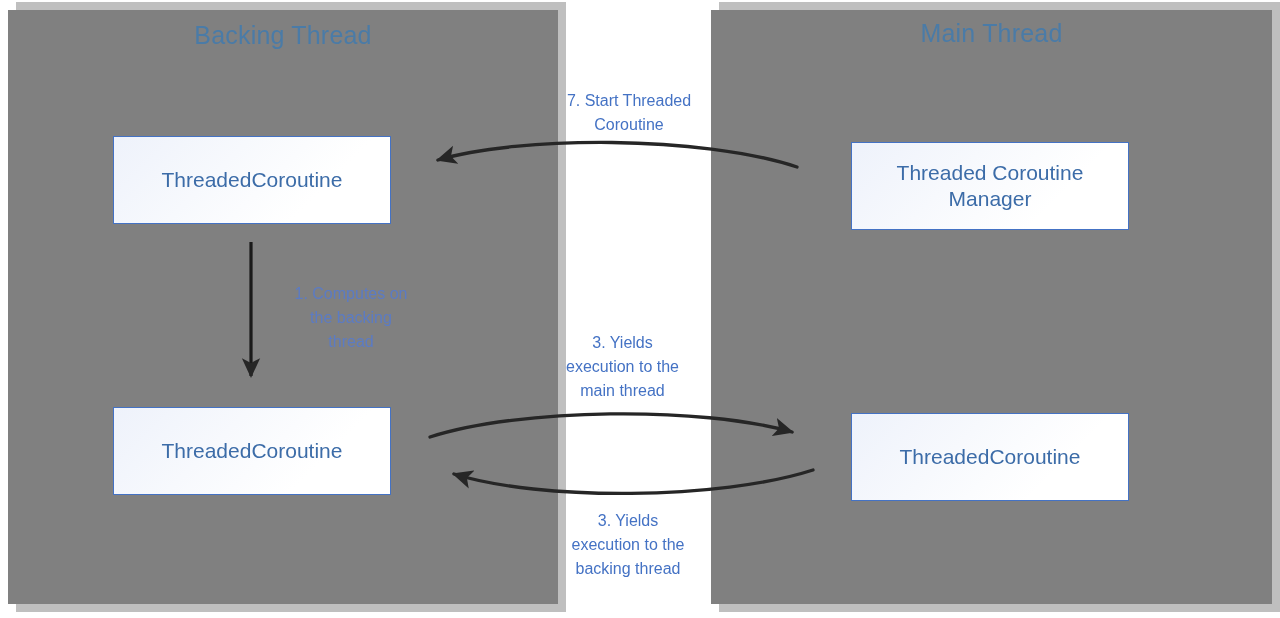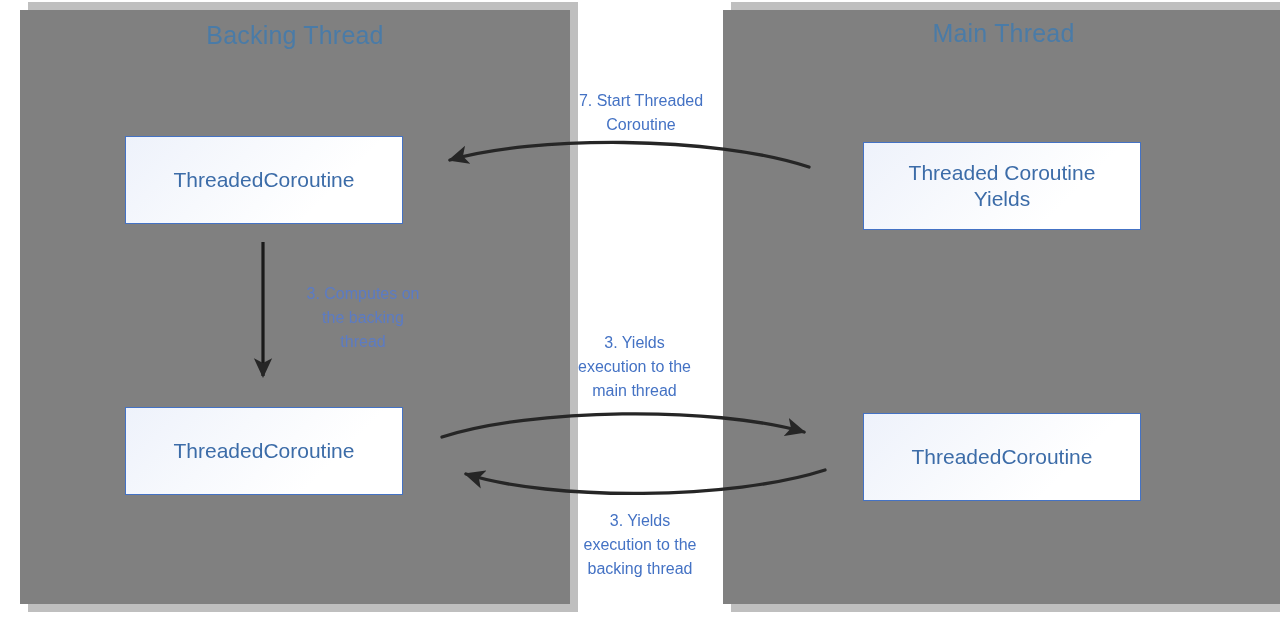--- a/index.html
+++ b/index.html
@@ -14,21 +14,20 @@
     overflow: hidden;
     font-family: "Liberation Sans", sans-serif;
   }
 
   #canvas {
     position: absolute;
     left: 0; top: 0;
     width: 1090px;
     height: 618px;
     background: #ffffff;
-    margin-left: 12px;
   }
 
   
   .panel-shadow {
     position: absolute;
     background: #bfbfbf;
   }
   .panel {
     position: absolute;
     background: #808080;
@@ -115,21 +114,21 @@
   <div class="node-box" id="node-bt-top">
     <span class="node-label">ThreadedCoroutine</span>
   </div>
 
   <div class="node-box" id="node-bt-bottom">
     <span class="node-label">ThreadedCoroutine</span>
   </div>
 
   <div class="node-box" id="node-mt-top">
     <span class="node-label">Threaded Coroutine
-Yields</span>
+Manager</span>
   </div>
 
   <div class="node-box" id="node-mt-bottom">
     <span class="node-label">ThreadedCoroutine</span>
   </div>
 
   <svg id="arrows" viewBox="0 0 1280 618" width="1280" height="618" xmlns="http://www.w3.org/2000/svg">
     <defs>
       <marker id="ah" viewBox="0 0 10 10" refX="9" refY="5" markerWidth="6.2" markerHeight="6.2" orient="auto-start-reverse" markerUnits="strokeWidth">
         <path d="M 0 0.4 L 10 5 L 0 9.6 L 2.4 5 Z" fill="#262626"></path>
@@ -141,21 +140,21 @@
     <path d="M 251,242 L 251,376" fill="none" stroke="#1a1a1a" stroke-width="3.2" marker-end="url(#ah)"></path>
 
     <path d="M 430,437 C 520,408 700,406 792,432" fill="none" stroke="#262626" stroke-width="3.3" stroke-linecap="round" marker-end="url(#ah)"></path>
 
     <path d="M 813,470 C 720,500 540,501 454,474" fill="none" stroke="#262626" stroke-width="3.3" stroke-linecap="round" marker-end="url(#ah)"></path>
   </svg>
 
   <div class="annotation" id="ann-start">7. Start Threaded
 Coroutine</div>
 
-  <div class="annotation" id="ann-compute">3. Computes on
+  <div class="annotation" id="ann-compute">1. Computes on
 the backing
 thread</div>
 
   <div class="annotation" id="ann-yield-main">3. Yields
 execution to the
 main thread</div>
 
   <div class="annotation" id="ann-yield-backing">3. Yields
 execution to the
 backing thread</div>

